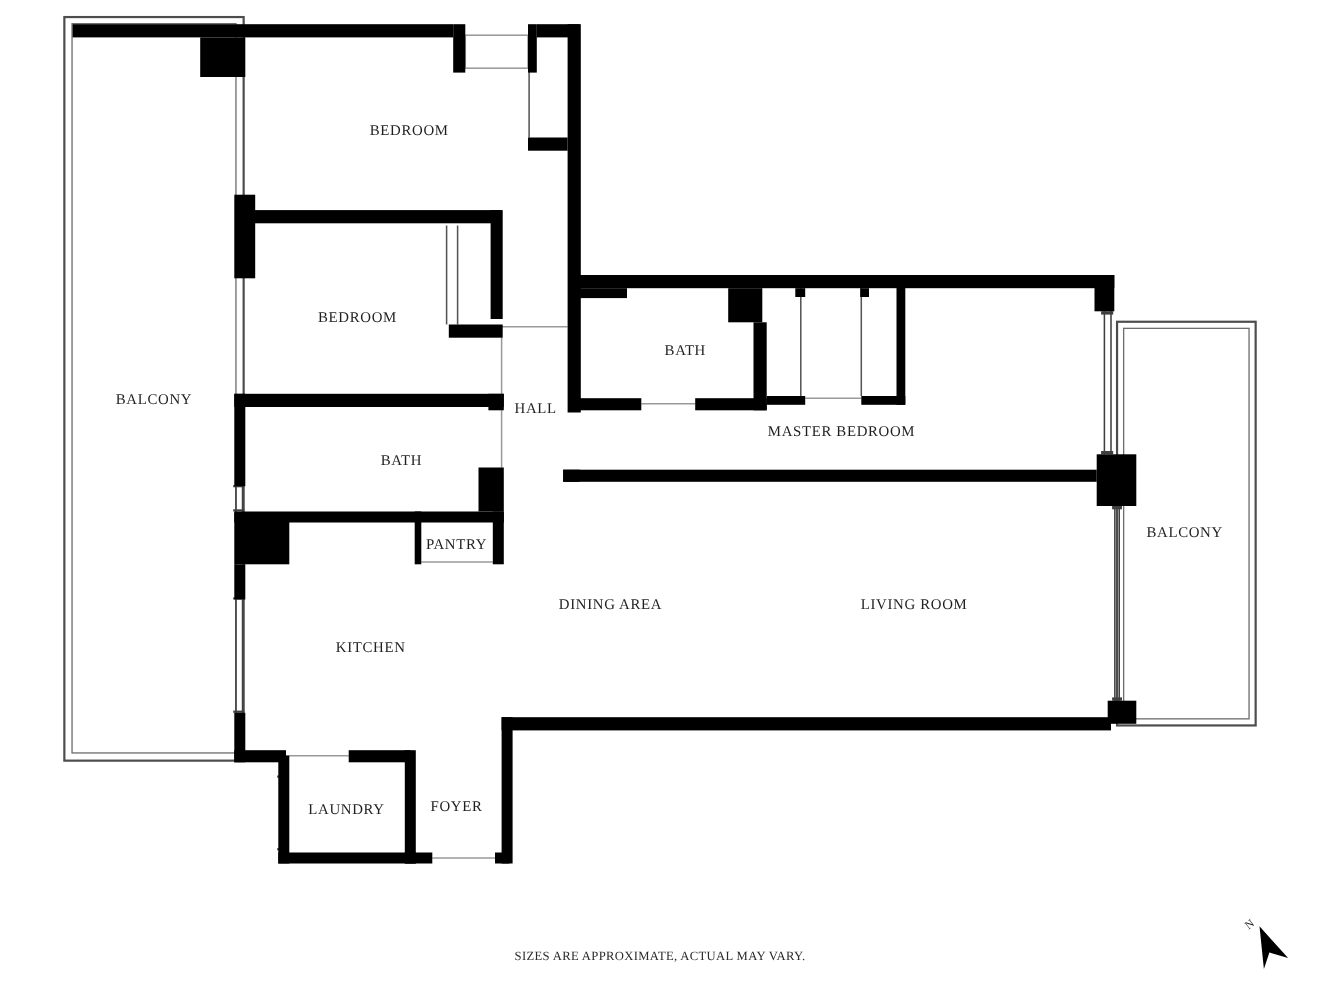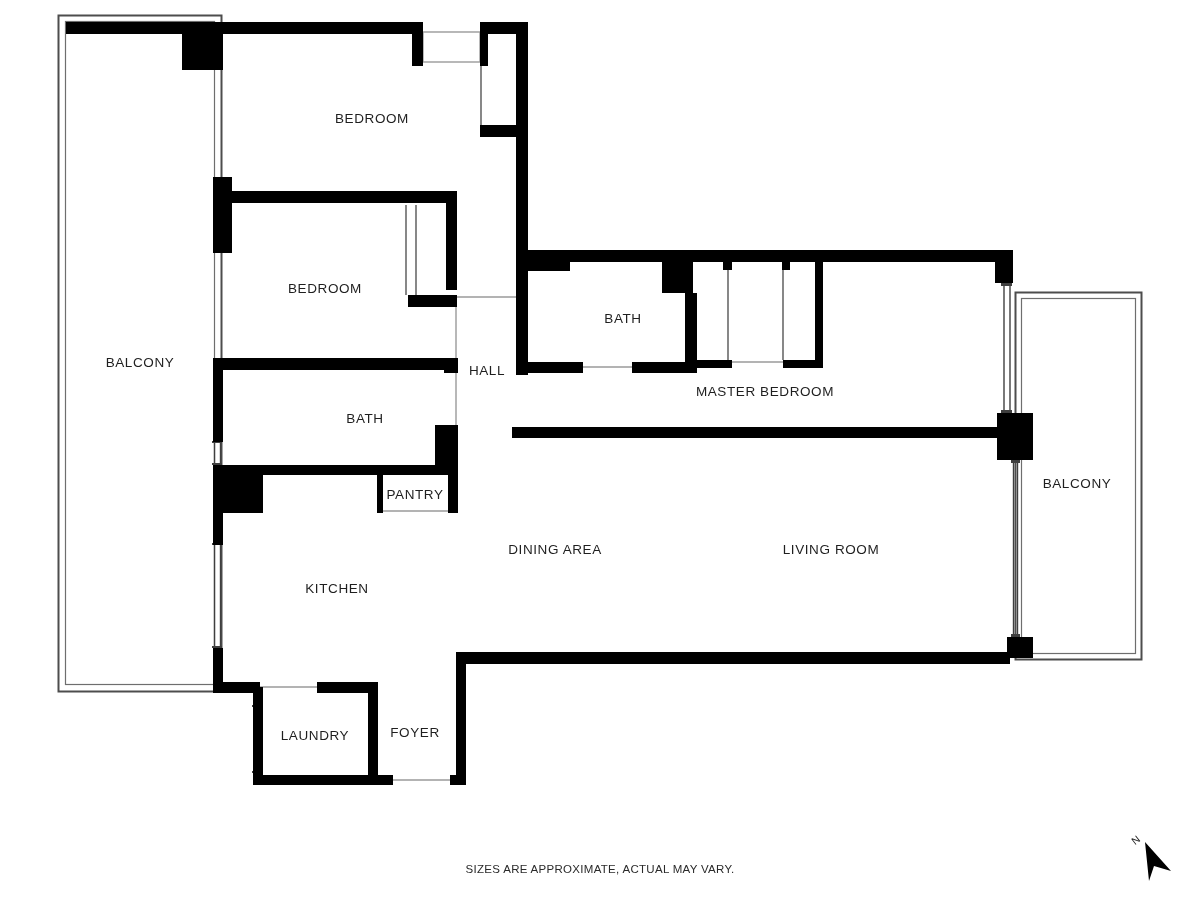--- a/index.html
+++ b/index.html
@@ -1,17 +1,17 @@
 <!DOCTYPE html>
 <html><head>
 <meta charset="utf-8">
 <style>
   html,body{margin:0;padding:0;background:#ffffff;}
   .page{position:relative;width:1200px;height:900px;background:#ffffff;overflow:hidden;
-        font-family:Liberation Sans, sans-serif;}
+        font-family:Liberation Serif, serif;}
   svg{display:block}
   .wall{fill:#000000;stroke:none}
   .outline-outer{fill:none;stroke:#4d4d4d;stroke-width:2}
   .outline-inner{fill:none;stroke:#6e6e6e;stroke-width:1.2}
   .win{stroke:#3f3f3f;stroke-width:1.4;fill:none}
   .tick{fill:#3f3f3f}
   .door{stroke:#9a9a9a;stroke-width:1.4;fill:none}
   .door-dark{stroke:#555555;stroke-width:1.4;fill:none}
   .room-label{fill:#1f1f1f;font-size:13.5px;letter-spacing:0.6px;text-anchor:middle}
   .footer-label{fill:#2a2a2a;font-size:11.5px;letter-spacing:0.3px;text-anchor:middle}

